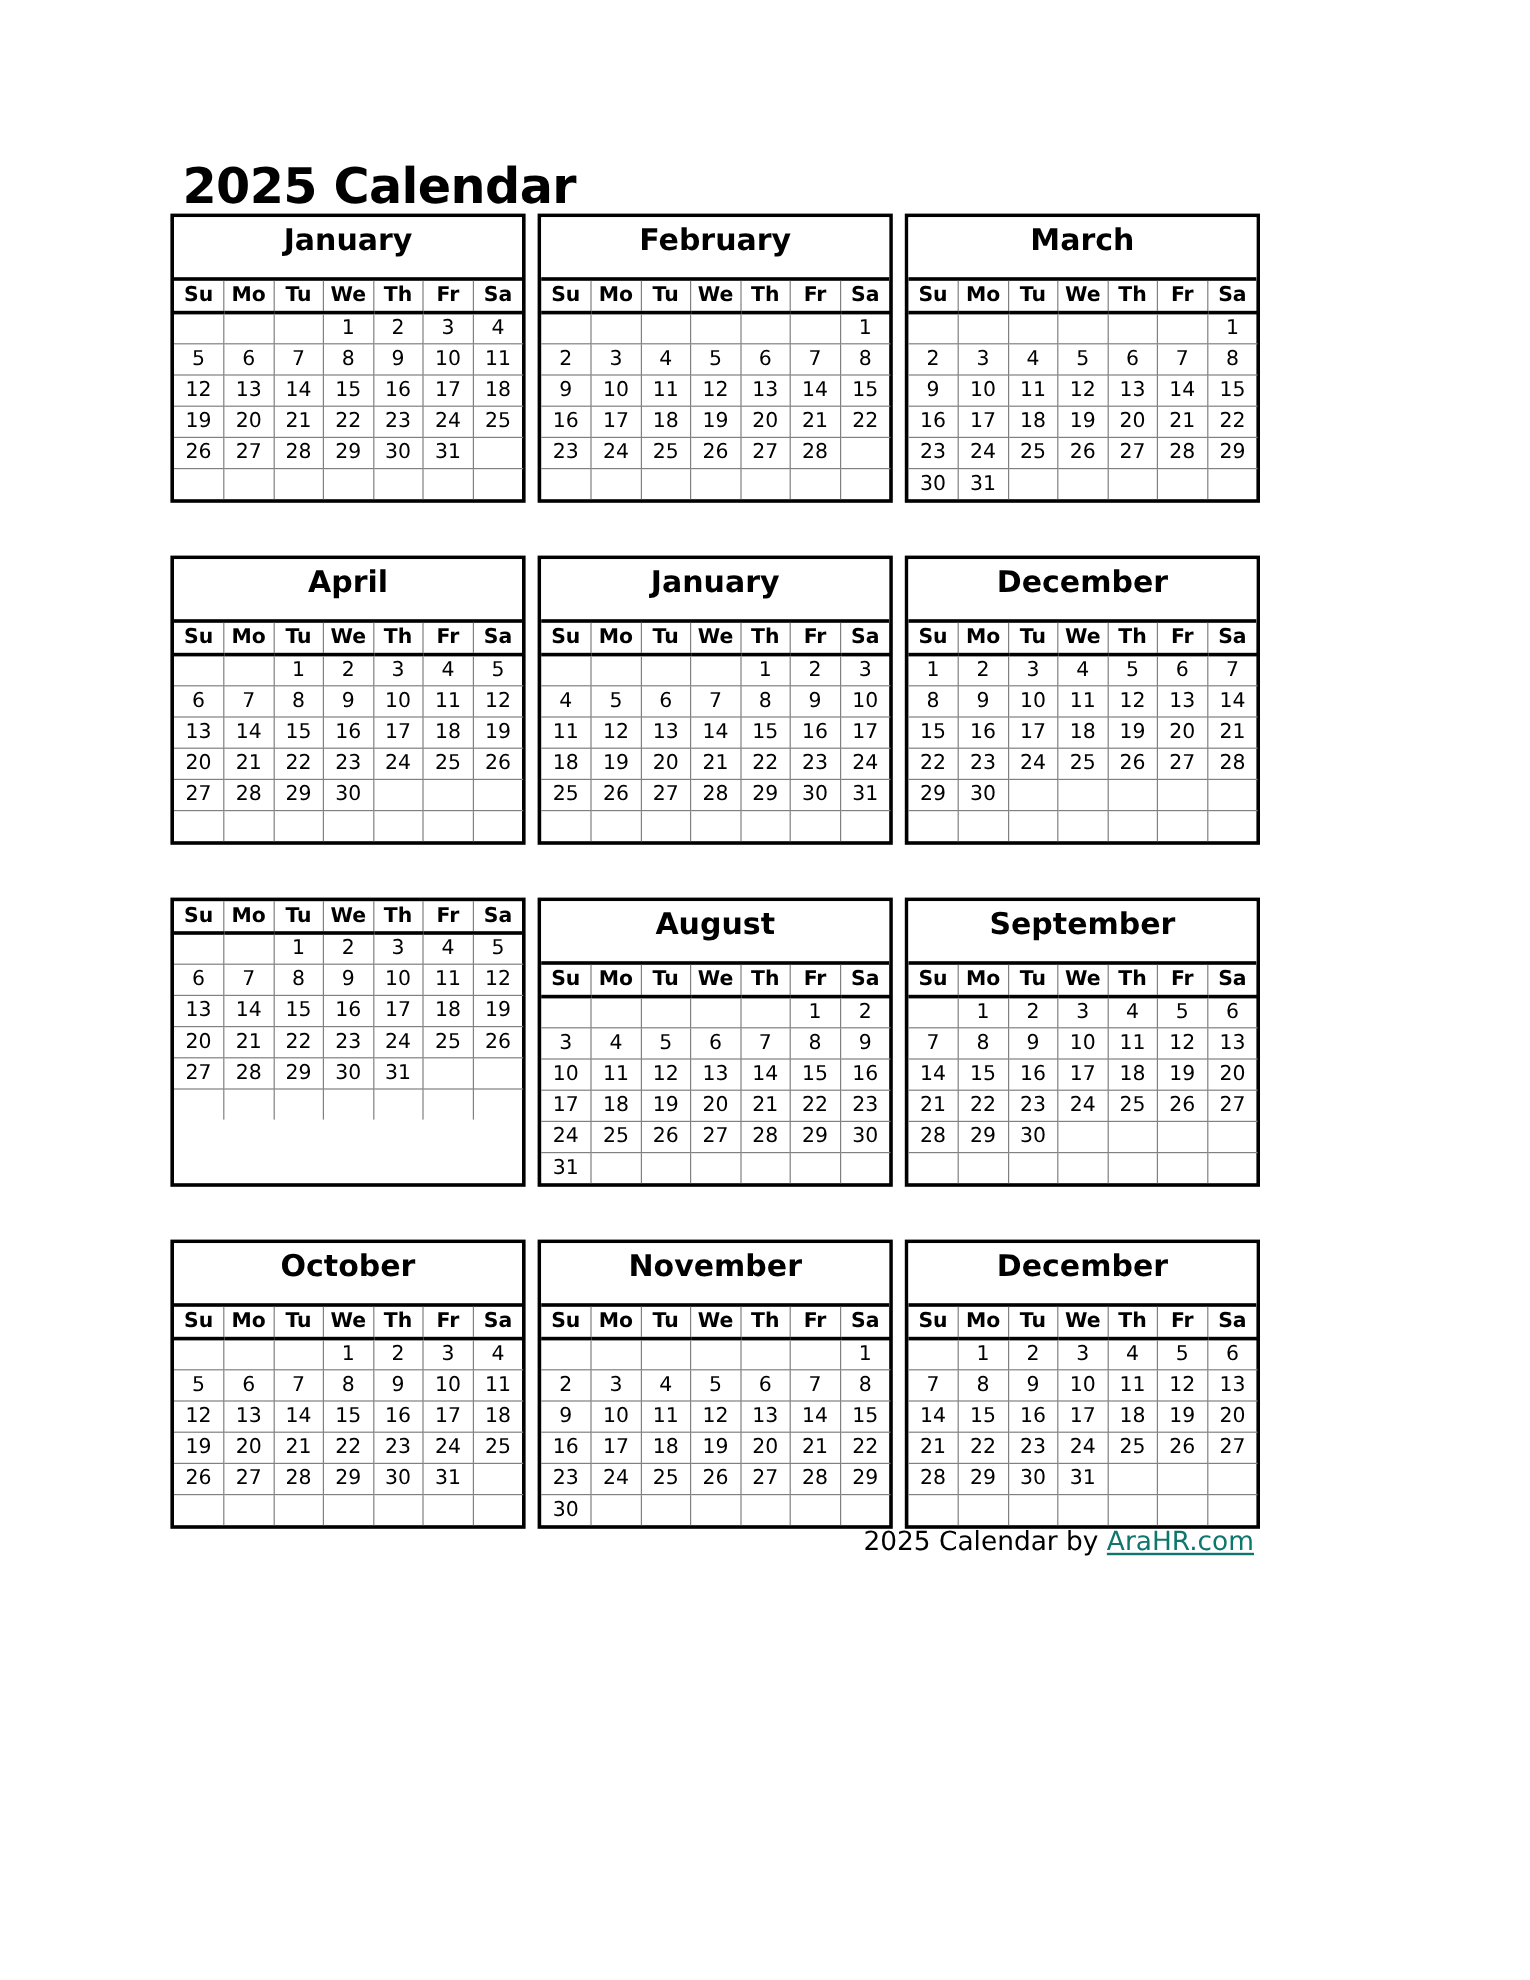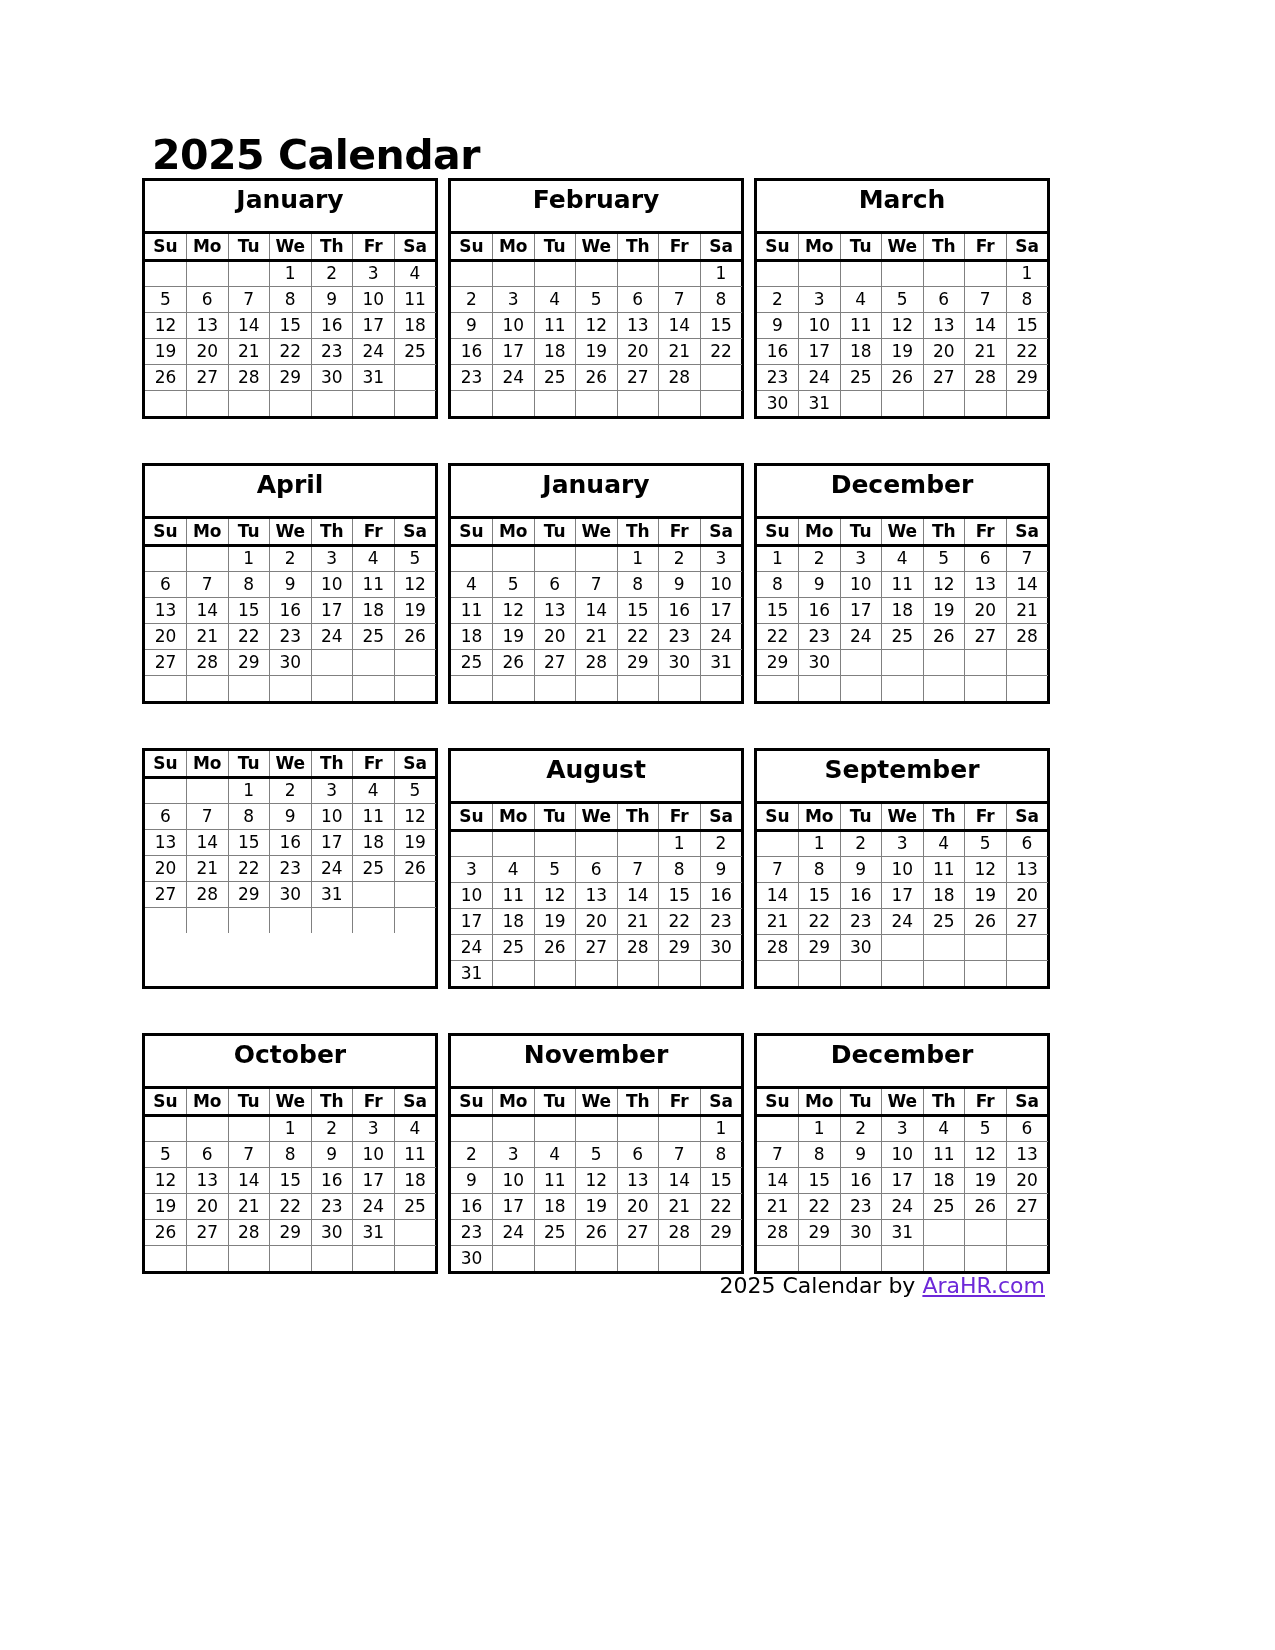--- a/index.html
+++ b/index.html
@@ -982,16 +982,16 @@
               <td></td>
               <td></td>
             </tr>
           </tbody>
         </table>
       </div>
     </div>
 
   <div id="footer">
     <span>2025</span><span class="sep"></span><span>Calendar by</span>
-    <a href="#" style="color: #6d28d9;">AraHR.com</a>
+    <a href="#" style="color: #0f766e;">AraHR.com</a>
   </div>
 
 </div>
 
 </body></html>

